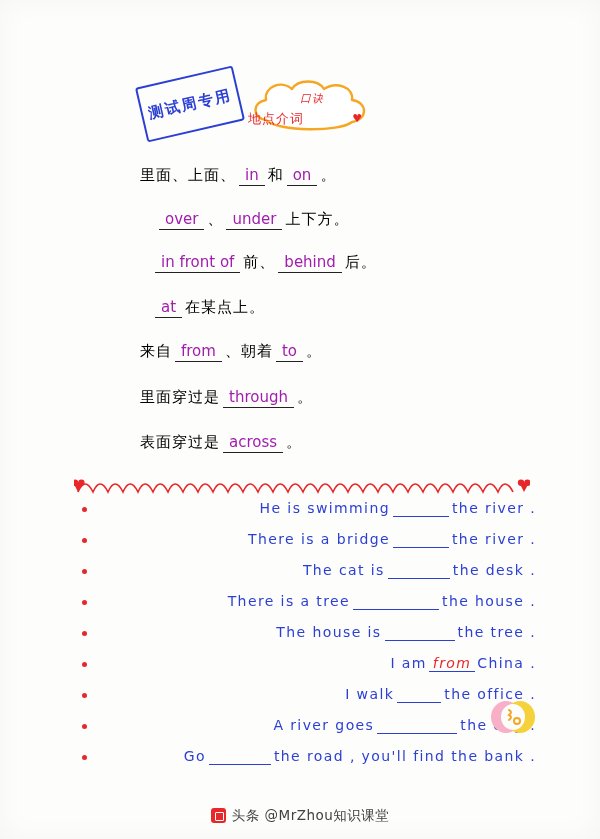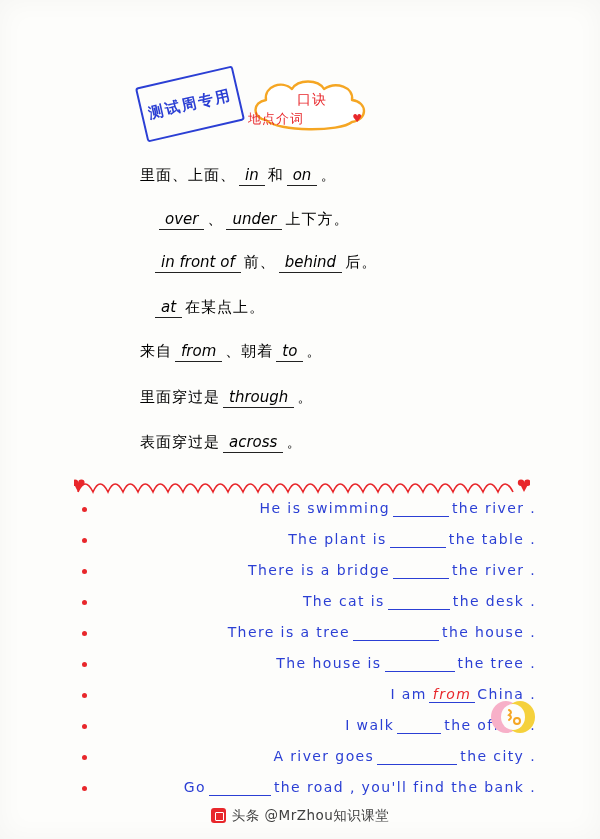--- a/index.html
+++ b/index.html
@@ -57,22 +57,23 @@
     top: 78px;
     width: 128px;
     height: 60px;
   }
   .cloud svg { position: absolute; left:0; top:0; }
   .cloud .line1 {
     position: absolute;
     left: 0; top: 13px; width: 128px;
     text-align: center;
     color: #e8272b;
-    font-size: 14px;
+    font-size: 11px;
     letter-spacing: 1px;
+    font-style: italic;
   }
   .cloud .line2 {
     position: absolute;
     left: 0; top: 32px; width: 128px;
     text-align: left;
     color: #e8272b;
     font-size: 13px;
     letter-spacing: 1px;
   }
   .heart {
@@ -87,23 +88,22 @@
   .rhyme {
     position: absolute;
     left: 140px;
     width: 340px;
     color: #1a1a1a;
     font-size: 15px;
     white-space: nowrap;
   }
   .rhyme .cn { color: #000000; letter-spacing: 1px; text-align: center; }
   .ans {
-    color: #000000;
+    color: #a21caf;
     font-family: "DejaVu Sans", sans-serif;
-    font-style: italic;
     border-bottom: 1.6px solid #222;
     padding: 0 6px 1px 6px;
     margin: 0 3px;
     display: inline-block;
     line-height: 1.15;
   }
 
   
   .divider {
     position: absolute;
@@ -220,21 +220,20 @@
   <div class="divider">
     <svg width="456" height="24" viewBox="0 0 456 24">
       <path d="M4 18 q7 -16 15 0 q7 -16 15 0 q7 -16 15 0 q7 -16 15 0 q7 -16 15 0 q7 -16 15 0 q7 -16 15 0 q7 -16 15 0 q7 -16 15 0 q7 -16 15 0 q7 -16 15 0 q7 -16 15 0 q7 -16 15 0 q7 -16 15 0 q7 -16 15 0 q7 -16 15 0 q7 -16 15 0 q7 -16 15 0 q7 -16 15 0 q7 -16 15 0 q7 -16 15 0 q7 -16 15 0 q7 -16 15 0 q7 -16 15 0 q7 -16 15 0 q7 -16 15 0 q7 -16 15 0 q7 -16 15 0 q7 -16 15 0" fill="none" stroke="#e8272b" stroke-width="1.6"></path>
       <path d="M4 18 l-3 -6 a3.2 3.2 0 1 1 3.2 -3 a3.2 3.2 0 1 1 3 3 z" fill="#e8272b"></path>
       <path d="M450 18 l-3 -6 a3.2 3.2 0 1 1 3.2 -3 a3.2 3.2 0 1 1 3 3 z" fill="#e8272b"></path>
     </svg>
   </div>
 
   <div class="ex-list">
     <div class="ex-item" id="ex-1"><span class="bullet"></span><span>He is swimming</span><span class="gap" style="width: 56px;">&nbsp;</span><span>the river .</span></div>
-    <div class="ex-item" id="ex-2"><span class="bullet"></span><span>The plant is</span><span class="gap" style="width: 56px;">&nbsp;</span><span>the table .</span></div>
     <div class="ex-item" id="ex-3"><span class="bullet"></span><span>There is a bridge</span><span class="gap" style="width: 56px;">&nbsp;</span><span>the river .</span></div>
     <div class="ex-item" id="ex-4"><span class="bullet"></span><span>The cat is</span><span class="gap" style="width: 62px;">&nbsp;</span><span>the desk .</span></div>
     <div class="ex-item" id="ex-5"><span class="bullet"></span><span>There is a tree</span><span class="gap" style="width: 86px;">&nbsp;</span><span>the house .</span></div>
     <div class="ex-item" id="ex-6"><span class="bullet"></span><span>The house is</span><span class="gap" style="width: 70px;">&nbsp;</span><span>the tree .</span></div>
     <div class="ex-item" id="ex-7"><span class="bullet"></span><span>I am</span><span class="filled">from</span><span>China .</span></div>
     <div class="ex-item" id="ex-8"><span class="bullet"></span><span>I walk</span><span class="gap" style="width: 44px;">&nbsp;</span><span>the office .</span></div>
     <div class="ex-item" id="ex-9"><span class="bullet"></span><span>A river goes</span><span class="gap" style="width: 80px;">&nbsp;</span><span>the city .</span></div>
     <div class="ex-item" id="ex-10"><span class="bullet"></span><span>Go</span><span class="gap" style="width: 62px;">&nbsp;</span><span>the road , you'll find the bank .</span></div>
   </div>
 

